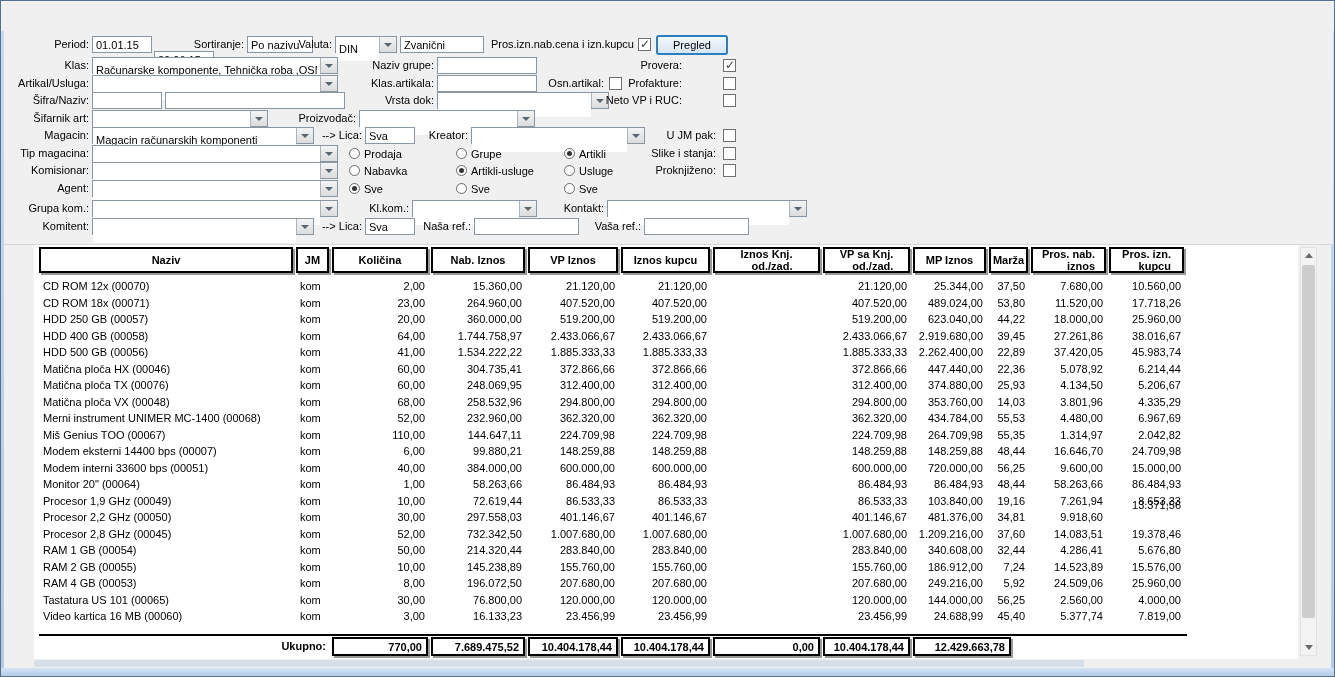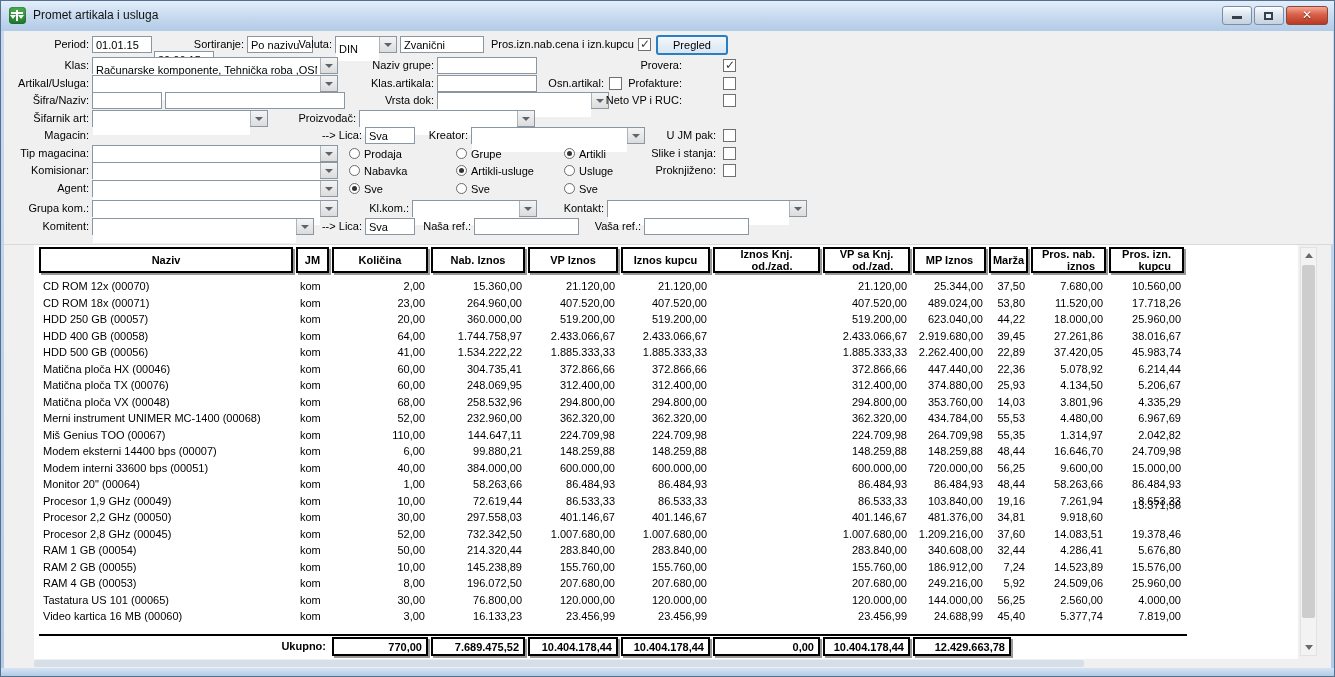--- a/index.html
+++ b/index.html
@@ -65,40 +65,20 @@
   .sarrow.down{bottom:0;}.sarrow.down::after{top:6px;border-top:5px solid #6a6a6a;}
   .vthumb{position:absolute;left:1px;top:17px;width:13px;height:353px;background:#cdcdcd;border-radius:2px;cursor:pointer;}
   .hscroll{position:absolute;left:33px;top:658px;width:1264px;height:9px;background:#f0f0f0;}
   .hthumb{position:absolute;left:0;top:1px;width:1050px;height:7px;background:#d6dee8;border-radius:2px;cursor:pointer;}
 </style>
 </head>
 <body>
 
 <div class="window">
 
-  <div class="titlebar">
-    <div class="app-icon">
-      <div class="stem"></div>
-        <div class="bar"></div>
-        <div class="p1"></div>
-        <div class="p2"></div>
-    </div>
-    <div class="title-text">Promet artikala i usluga</div>
-    <div class="win-btns">
-      <div class="wbtn">
-          <div class="minbar"></div>
-        </div>
-      <div class="wbtn">
-          <div class="maxbox"></div>
-        </div>
-      <div class="wbtn close">
-          <div class="xmark">✕</div>
-        </div>
-    </div>
-  </div>
   <div class="edge-l"></div>
   <div class="edge-r"></div>
   <div class="edge-b"></div>
 
   <div class="form">
 
     <div class="lbl" style="left:0;top:5px;width:85px">Period:</div>
     <input class="tin" style="left: 88px; top: 5px; width: 60px;" value="01.01.15">
     <input class="tin" style="left: 150px; top: 20px; width: 60px;" value="30.06.15">
     <div class="lbl" style="left:155px;top:5px;width:82px;left:158px">Sortiranje:</div>
@@ -151,20 +131,24 @@
       <input style="">
       <div class="drop"></div>
     </div>
     <div class="lbl" style="left:284px;top:79px;width:68px">Proizvođač:</div>
     <div class="combo" style="left:355px;top:79px;width:176px">
       <input style="">
       <div class="drop"></div>
     </div>
 
     <div class="lbl" style="left:0;top:96px;width:85px">Magacin:</div>
+    <div class="combo" style="left:88px;top:96px;width:222px">
+      <input value="Magacin računarskih komponenti" style="">
+      <div class="drop"></div>
+    </div>
     <div class="lbl" style="left:314px;top:96px;width:44px">--&gt; Lica:</div>
     <input class="tin" style="left: 361px; top: 96px; width: 50px;" value="Sva">
     <div class="lbl" style="left:414px;top:96px;width:50px">Kreator:</div>
     <div class="combo" style="left:467px;top:96px;width:174px">
       <input style="">
       <div class="drop"></div>
     </div>
     <div class="lbl" style="left:648px;top:96px;width:64px">U JM pak:</div>
     <div class="cb" style="left:719px;top:98px"></div>
 

